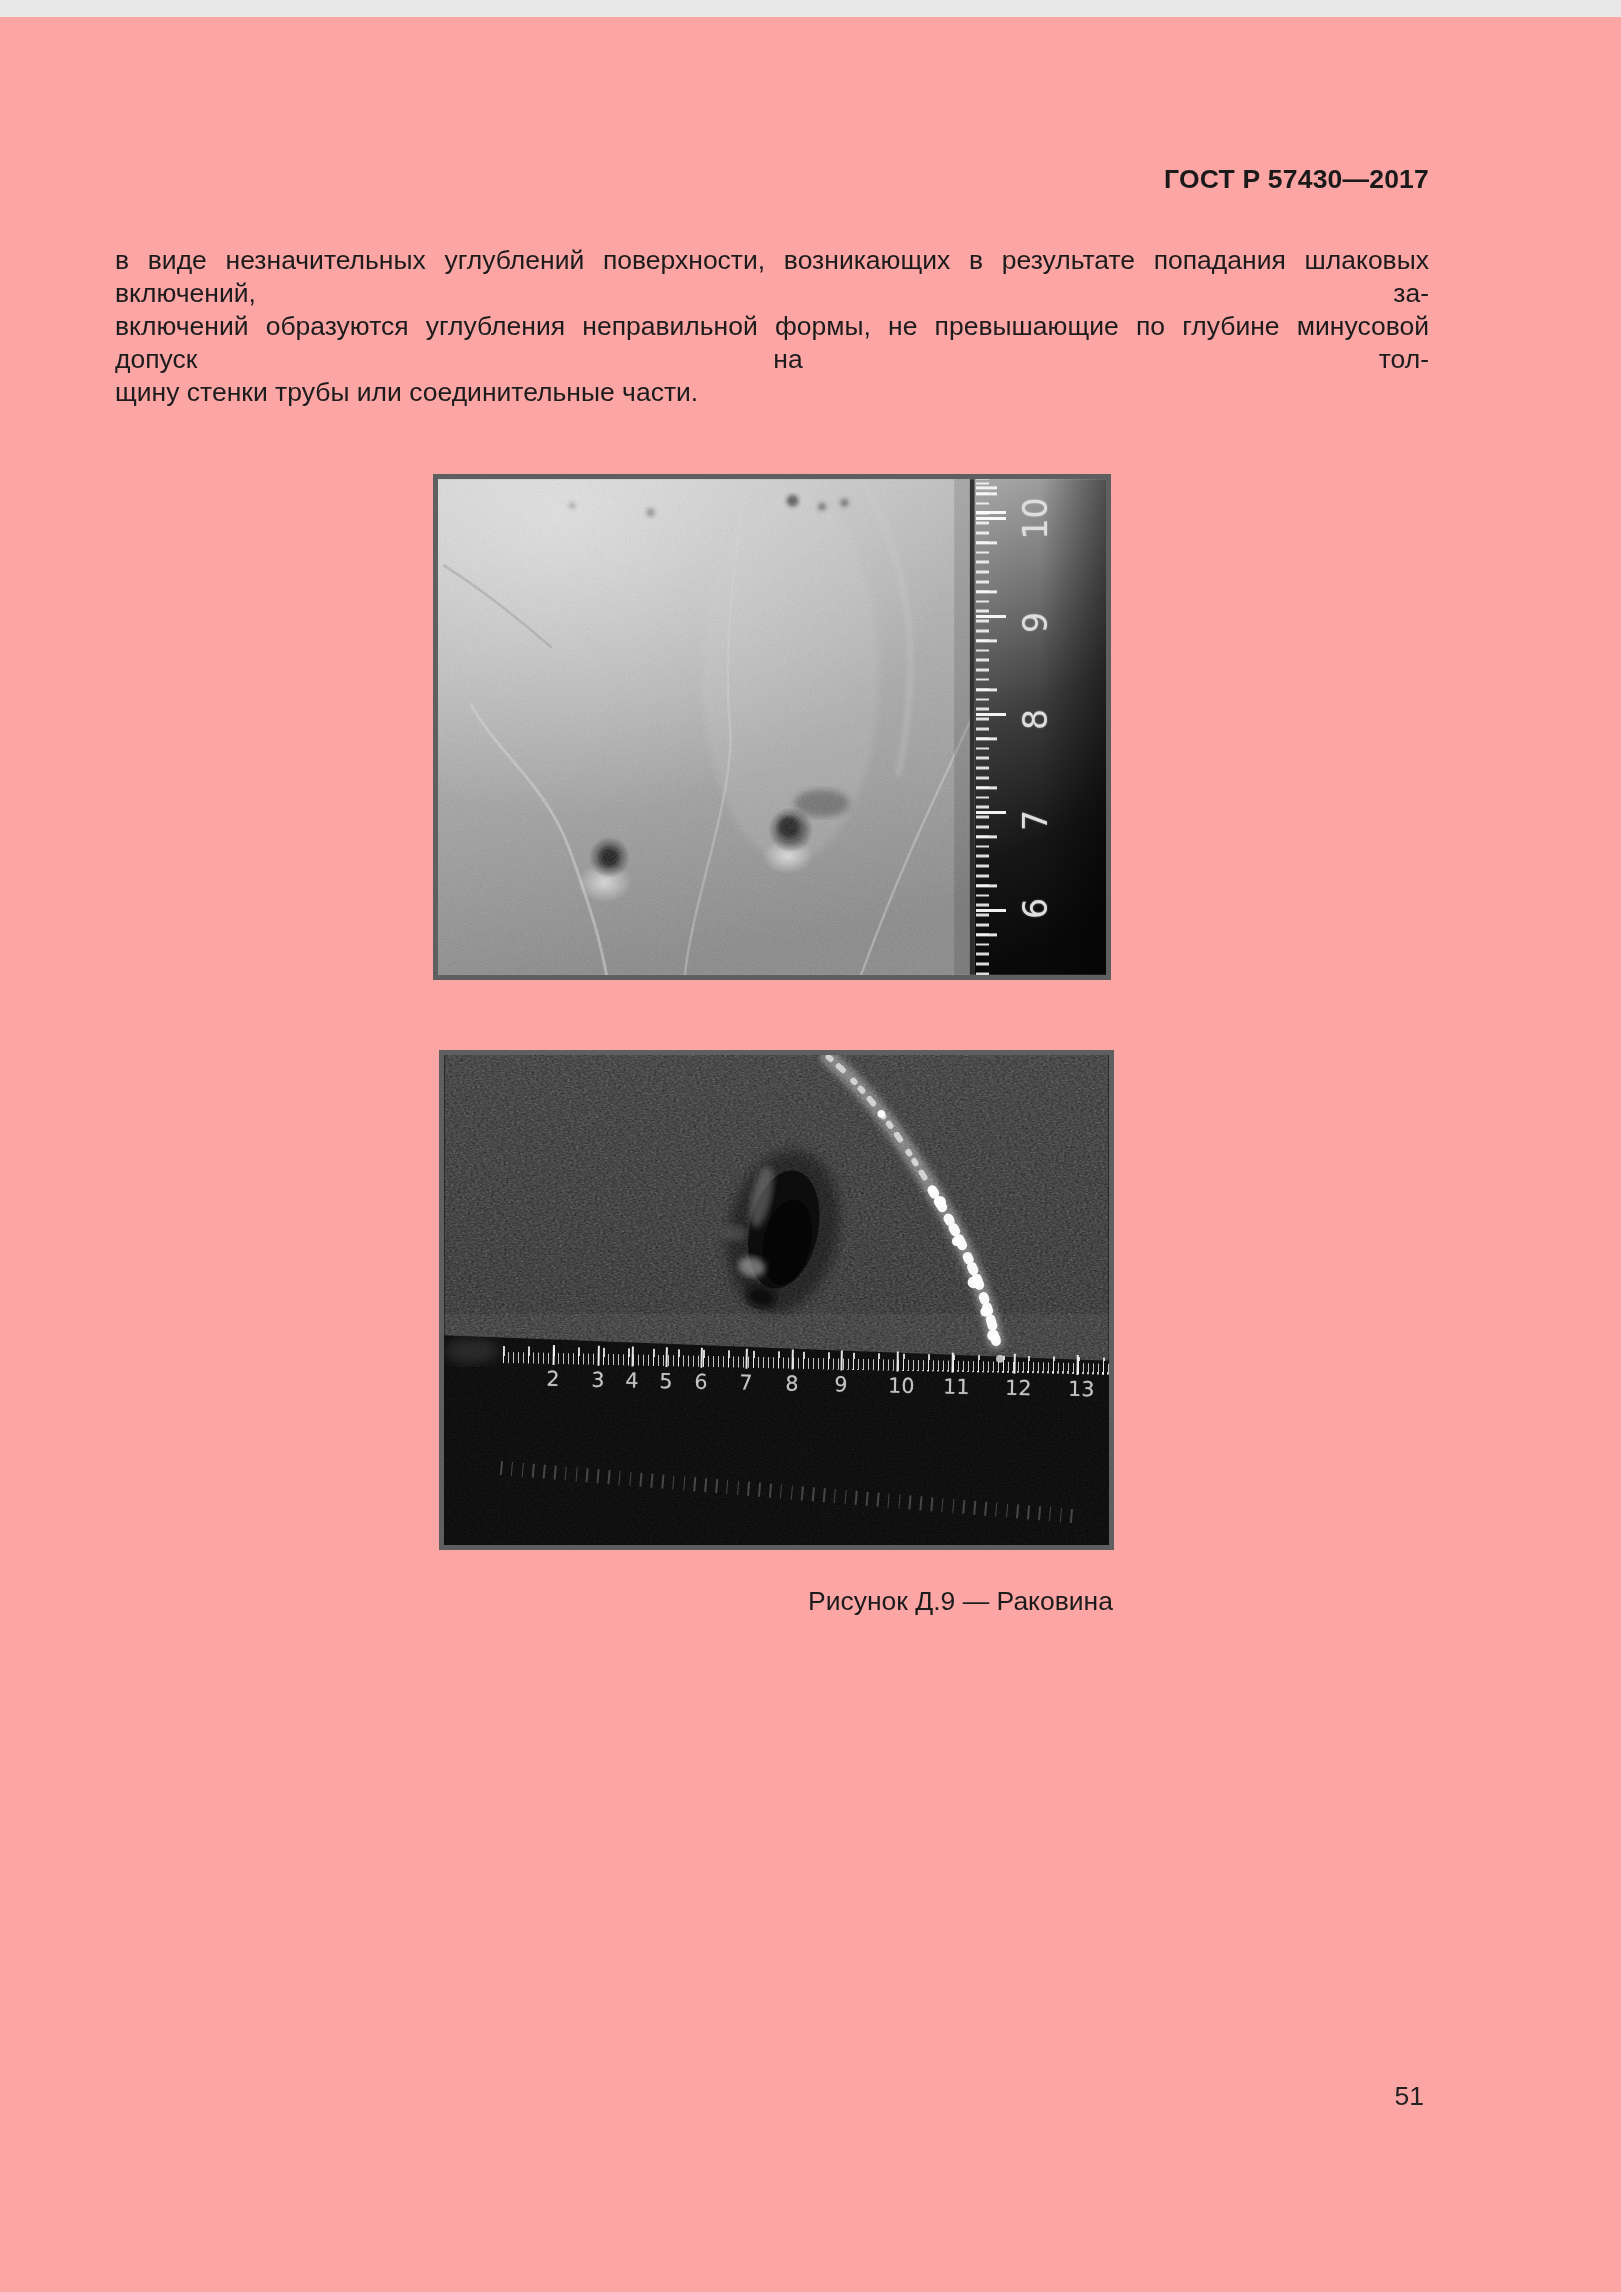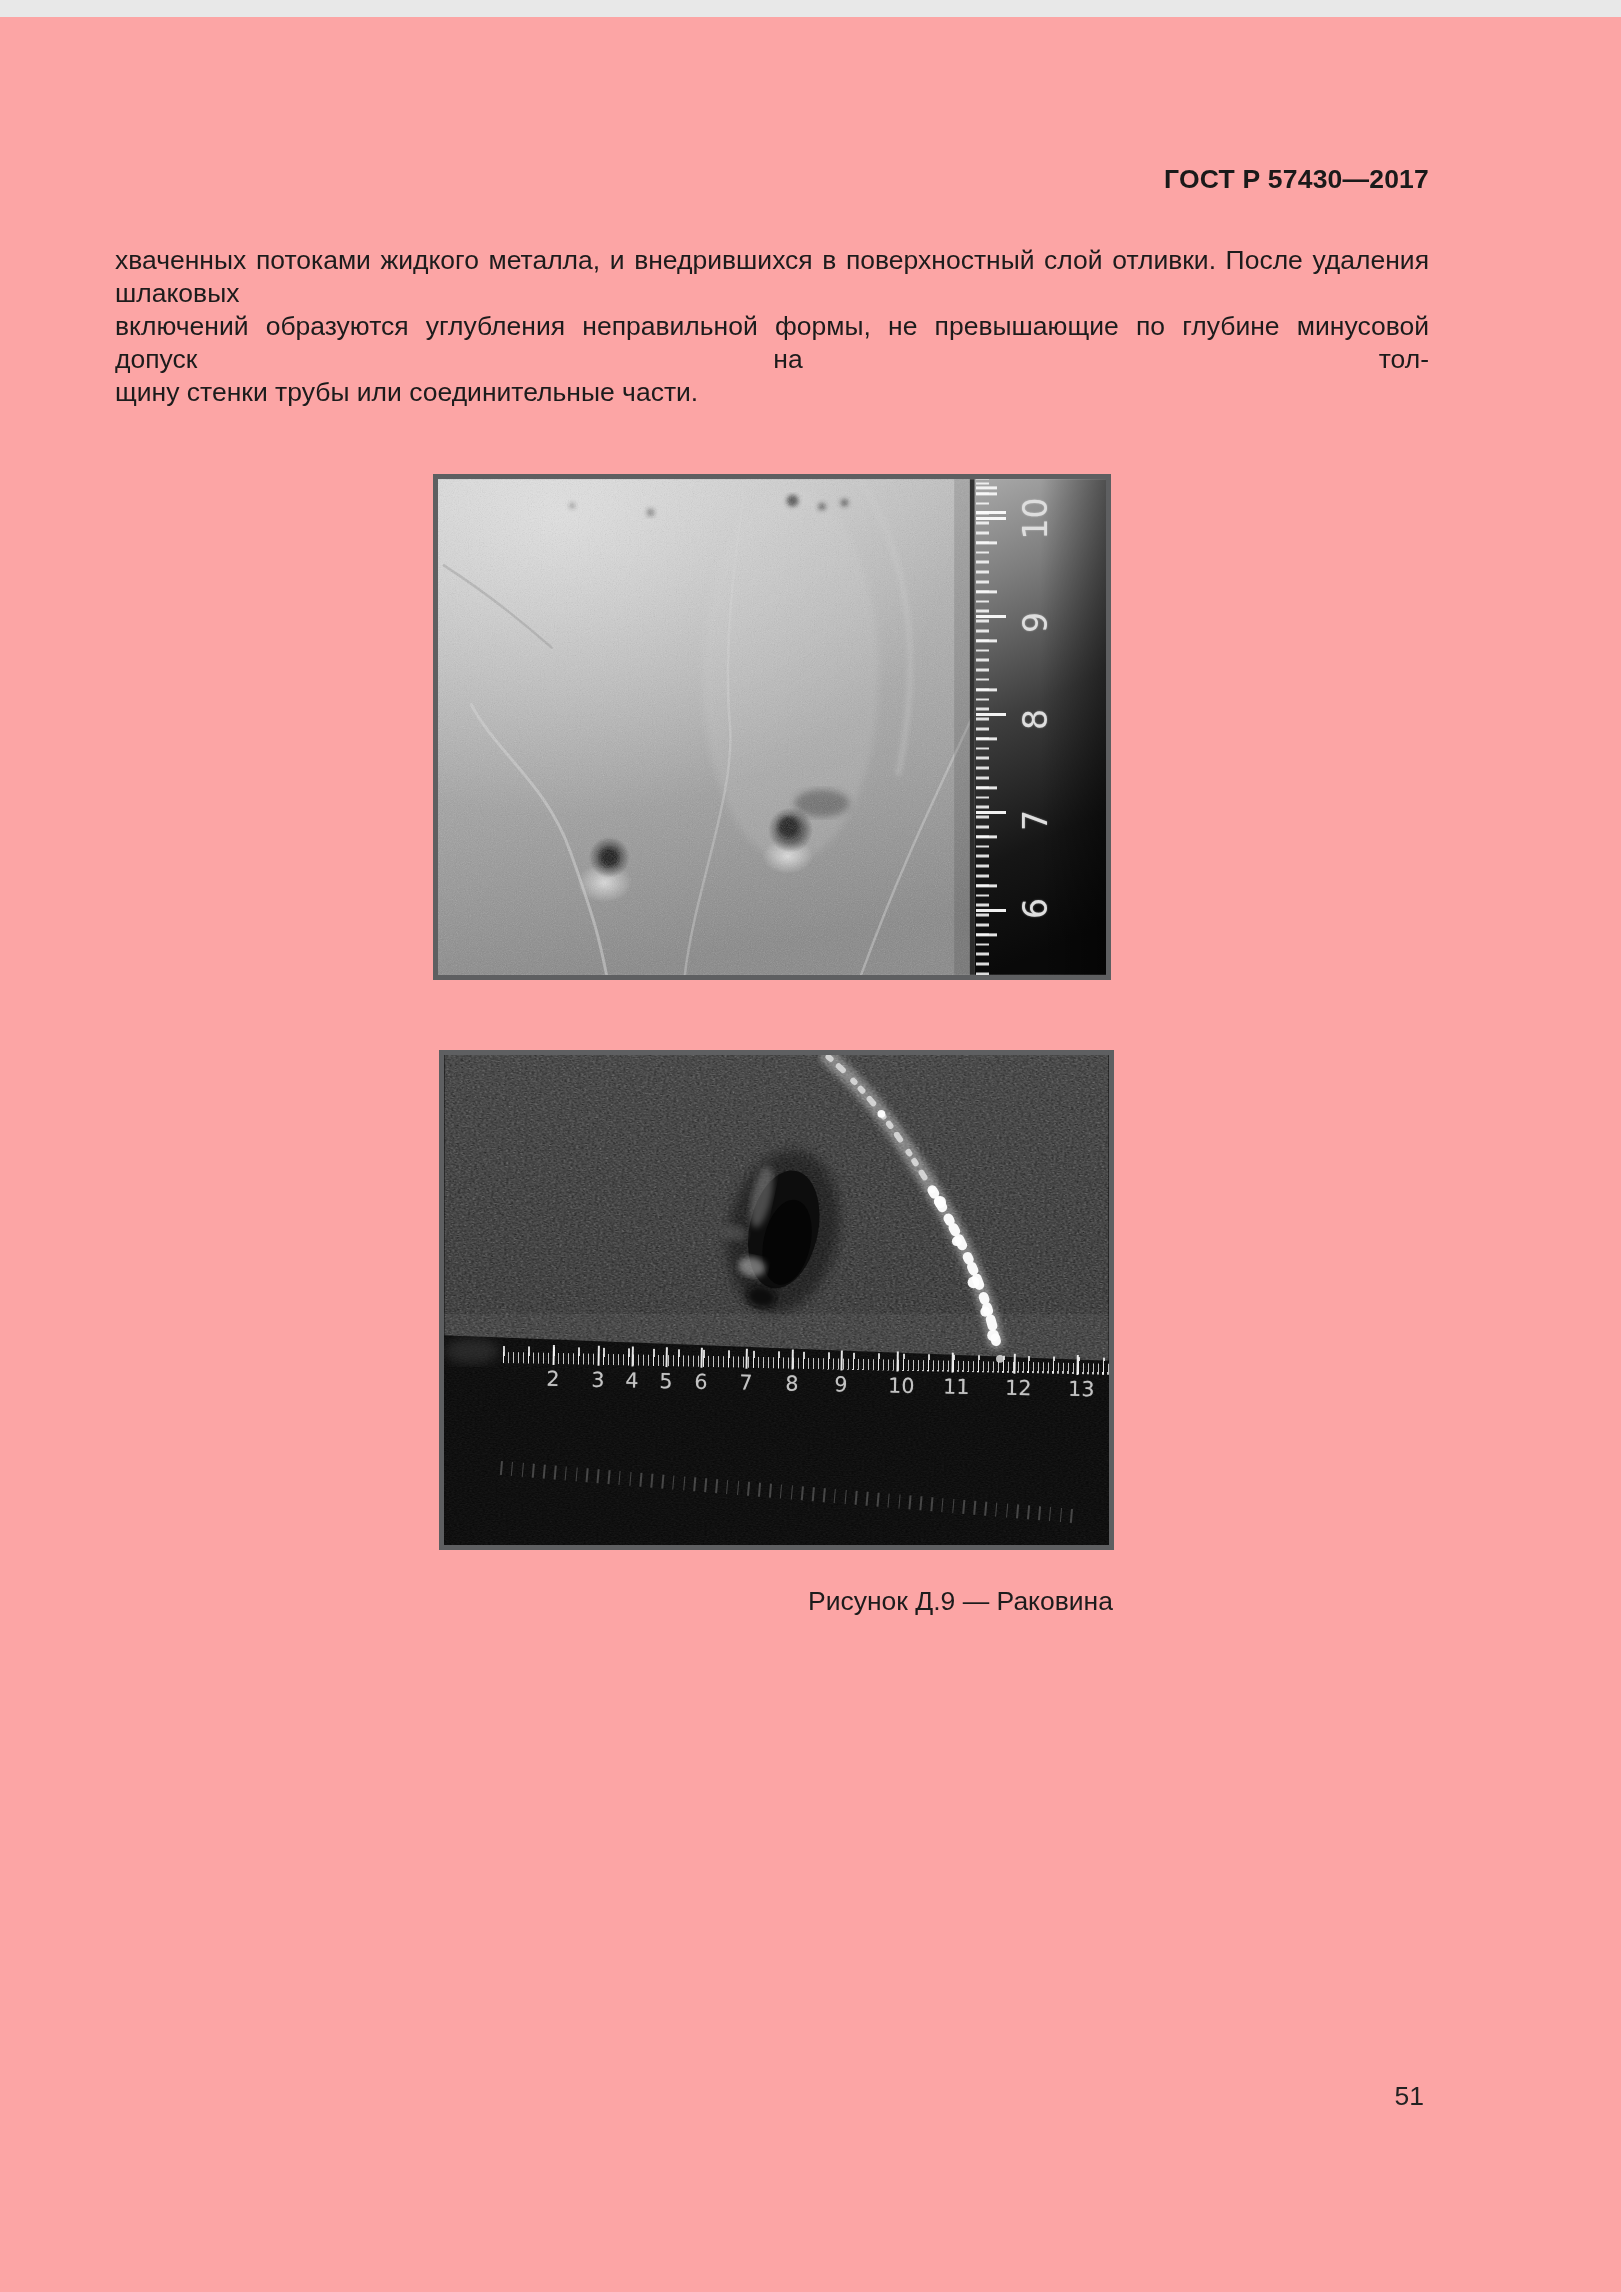--- a/index.html
+++ b/index.html
@@ -70,21 +70,21 @@
 </head>
 <body>
 
 <div class="page">
 
   <div class="header">
     <span class="doc-number">ГОСТ Р 57430—2017</span>
   </div>
 
   <div class="paragraph">
-    <div class="pline just">хваченных потоками жидкого металла, и внедрившихся в поверхностный слой отливки. После удаления шлаковых</div>
+    <div class="pline just">в виде незначительных углублений поверхности, возникающих в результате попадания шлаковых включений, за-</div>
     <div class="pline just">включений образуются углубления неправильной формы, не превышающие по глубине минусовой допуск на тол-</div>
     <div class="pline">щину стенки трубы или соединительные части.</div>
   </div>
 
   <figure style="margin:0">
 
     <div class="photo photo1">
       <svg width="668" height="496" viewBox="0 0 682 506">
         <defs>
           <linearGradient id="p1g" x1="0" y1="0" x2="0.22" y2="1">

